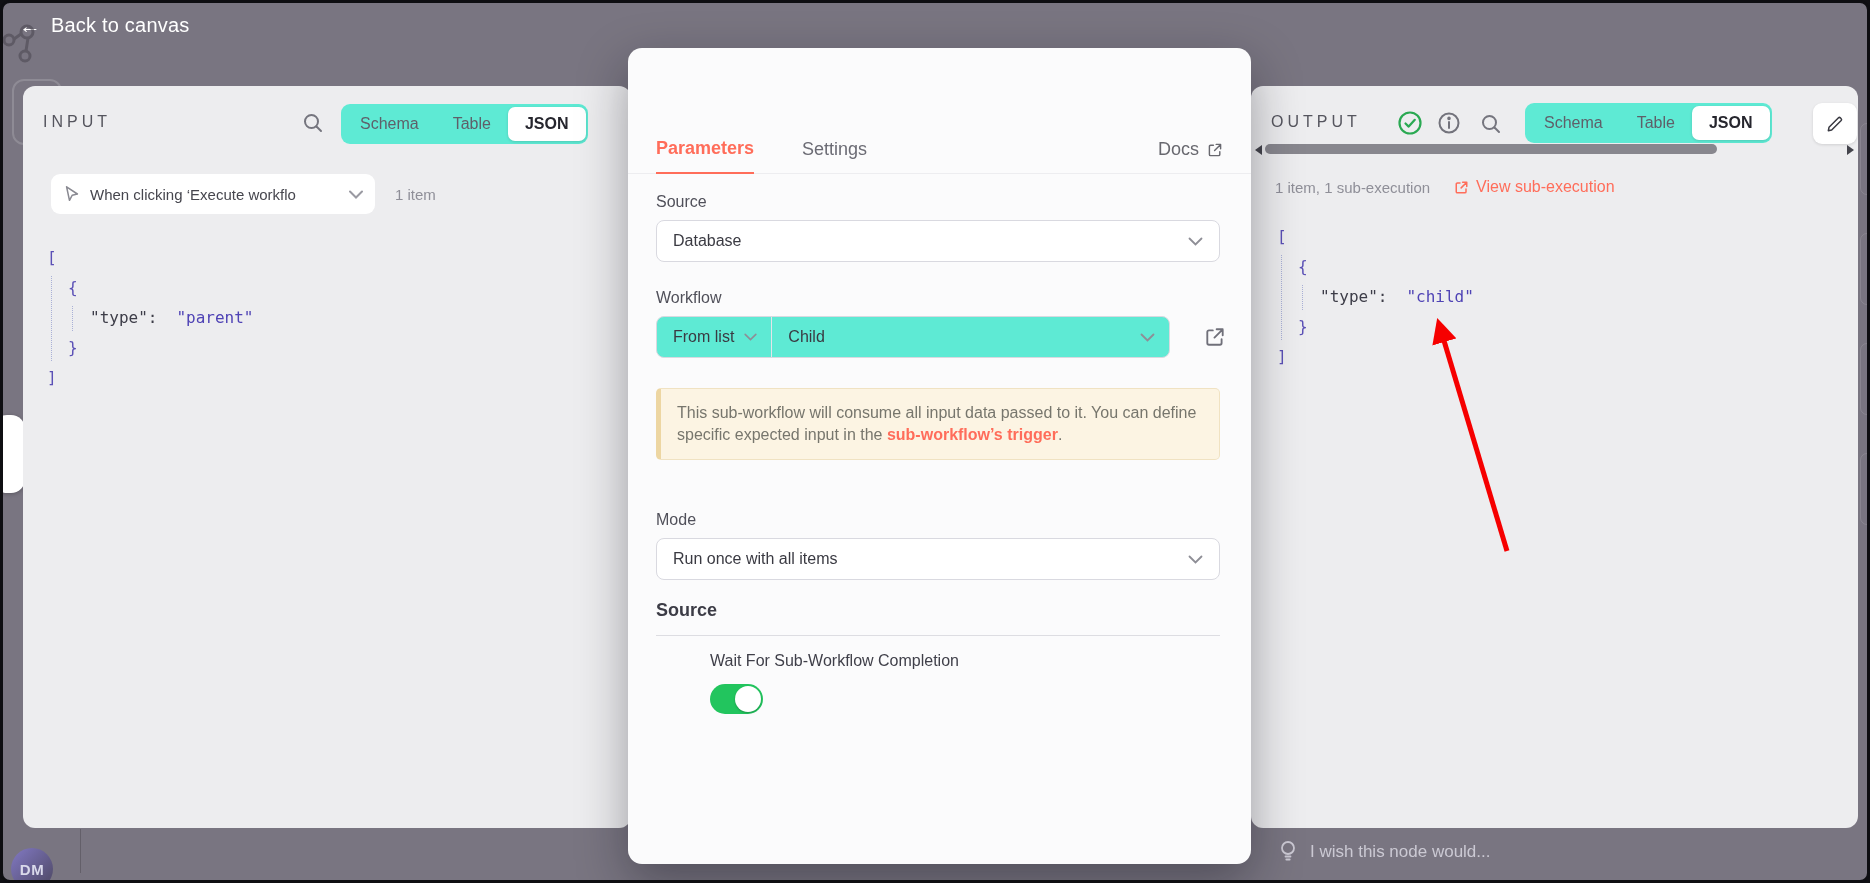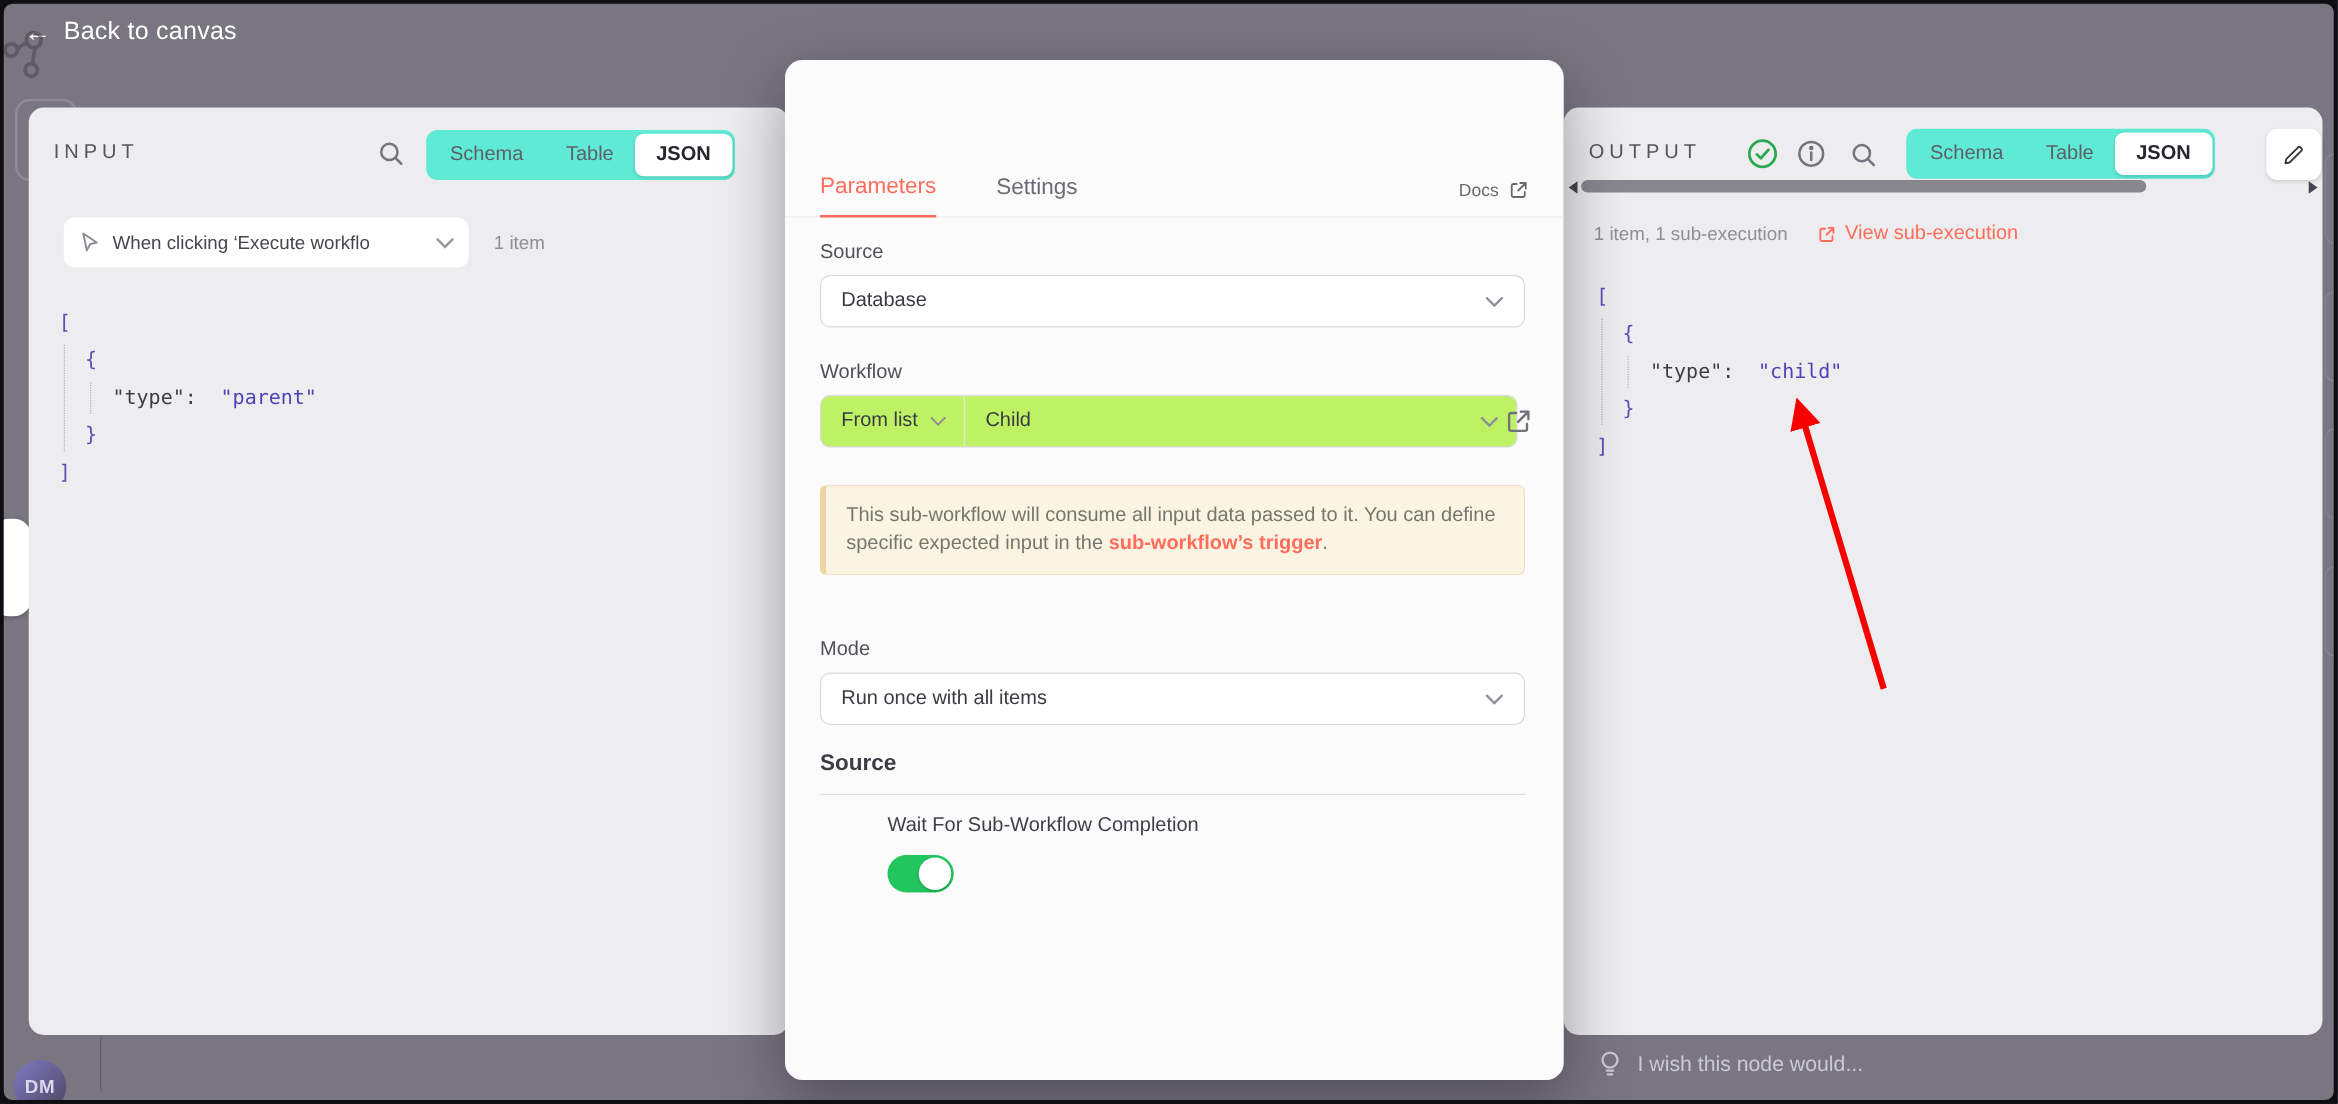--- a/index.html
+++ b/index.html
@@ -61,27 +61,27 @@
   
   .modal{position:absolute;left:625px;top:45px;width:623px;height:816px;background:#fbfbfc;border-radius:14px;
     box-shadow:0 18px 50px rgba(15,15,25,.38);}
   .modal-head{position:absolute;left:0;top:0;right:0;height:76px;}
   .node-icon{position:absolute;left:30px;top:26px;}
   .modal-title{position:absolute;left:70px;top:27px;font-size:23px;font-weight:600;color:#30303a;}
   .exec-btn{position:absolute;right:24px;top:21px;height:38px;padding:0 18px;display:flex;align-items:center;gap:9px;
     background:var(--accent,#ff6d5a);border-radius:8px;color:#fff;font-size:16px;font-weight:500;cursor:pointer;}
   .modal-tabs{position:absolute;left:0;top:84px;right:0;height:42px;border-bottom:1px solid #ededf0;display:flex;align-items:flex-end;padding:0 28px;box-sizing:border-box;}
   .mtab{font-size:18px;color:#6b6b74;padding-bottom:13px;cursor:pointer;margin-right:48px;}
-  .mtab.active{color:var(--accent,#ff6d5a);font-weight:400;border-bottom:2px solid var(--accent,#ff6d5a);margin-bottom:-1px;}
-  .docs-link{margin-left:auto;display:flex;align-items:center;gap:8px;font-size:14px;color:#68686f;padding-bottom:13px;cursor:pointer;}
+  .mtab.active{color:var(--accent,#ff6d5a);font-weight:700;border-bottom:2px solid var(--accent,#ff6d5a);margin-bottom:-1px;}
+  .docs-link{margin-left:auto;display:flex;align-items:center;gap:8px;font-size:18px;color:#68686f;padding-bottom:13px;cursor:pointer;}
   .field-label{position:absolute;left:28px;font-size:16px;color:#50505a;}
   .select{position:absolute;left:28px;height:42px;background:#fff;border:1px solid #d9d9e0;border-radius:8px;
     display:flex;align-items:center;padding:0 16px;font-size:16px;color:#3a3a42;box-sizing:border-box;cursor:pointer;}
   .select .chev{margin-left:auto;}
-  .combo{position:absolute;left:28px;top:268px;width:558px;height:42px;background:#bef264;border:1px solid #d9d9e0;border-radius:8px;display:flex;box-sizing:border-box;}
+  .combo{position:absolute;left:28px;top:268px;width:514px;height:42px;background:#5eead4;border:1px solid #d9d9e0;border-radius:8px;display:flex;box-sizing:border-box;}
   .combo-left{display:flex;align-items:center;gap:10px;padding:0 14px 0 16px;border-right:1px solid #e4e4e9;font-size:16px;color:#3a3a42;cursor:pointer;white-space:nowrap;}
   .combo-right{display:flex;align-items:center;flex:1;padding:0 14px 0 16px;font-size:16px;color:#3a3a42;cursor:pointer;}
   .combo-right .chev{margin-left:auto;}
   .ext-open{position:absolute;left:576px;top:278px;cursor:pointer;}
   .notice{position:absolute;left:28px;top:340px;width:564px;box-sizing:border-box;background:#fcf4e3;border:1px solid #f0e2c2;border-left:5px solid #edd6a2;border-radius:5px;padding:13px 16px;font-size:16px;line-height:22px;color:#77766d;}
   .notice b{color:var(--accent,#ff6d5a);font-weight:700;}
   .options-head{position:absolute;left:28px;top:552px;width:564px;font-size:18px;font-weight:600;color:#3c3c46;border-bottom:1px solid #dddde2;padding-bottom:14px;}
   .wait-label{position:absolute;left:82px;top:604px;font-size:16px;color:#3f3f49;}
   .toggle{position:absolute;left:82px;top:636px;width:53px;height:30px;border-radius:15px;background:var(--toggle-green,#22c55e);cursor:pointer;}
   .toggle .knob{position:absolute;right:2px;top:2px;width:26px;height:26px;border-radius:50%;background:#fff;box-shadow:0 1px 2px rgba(0,0,0,.25);}

